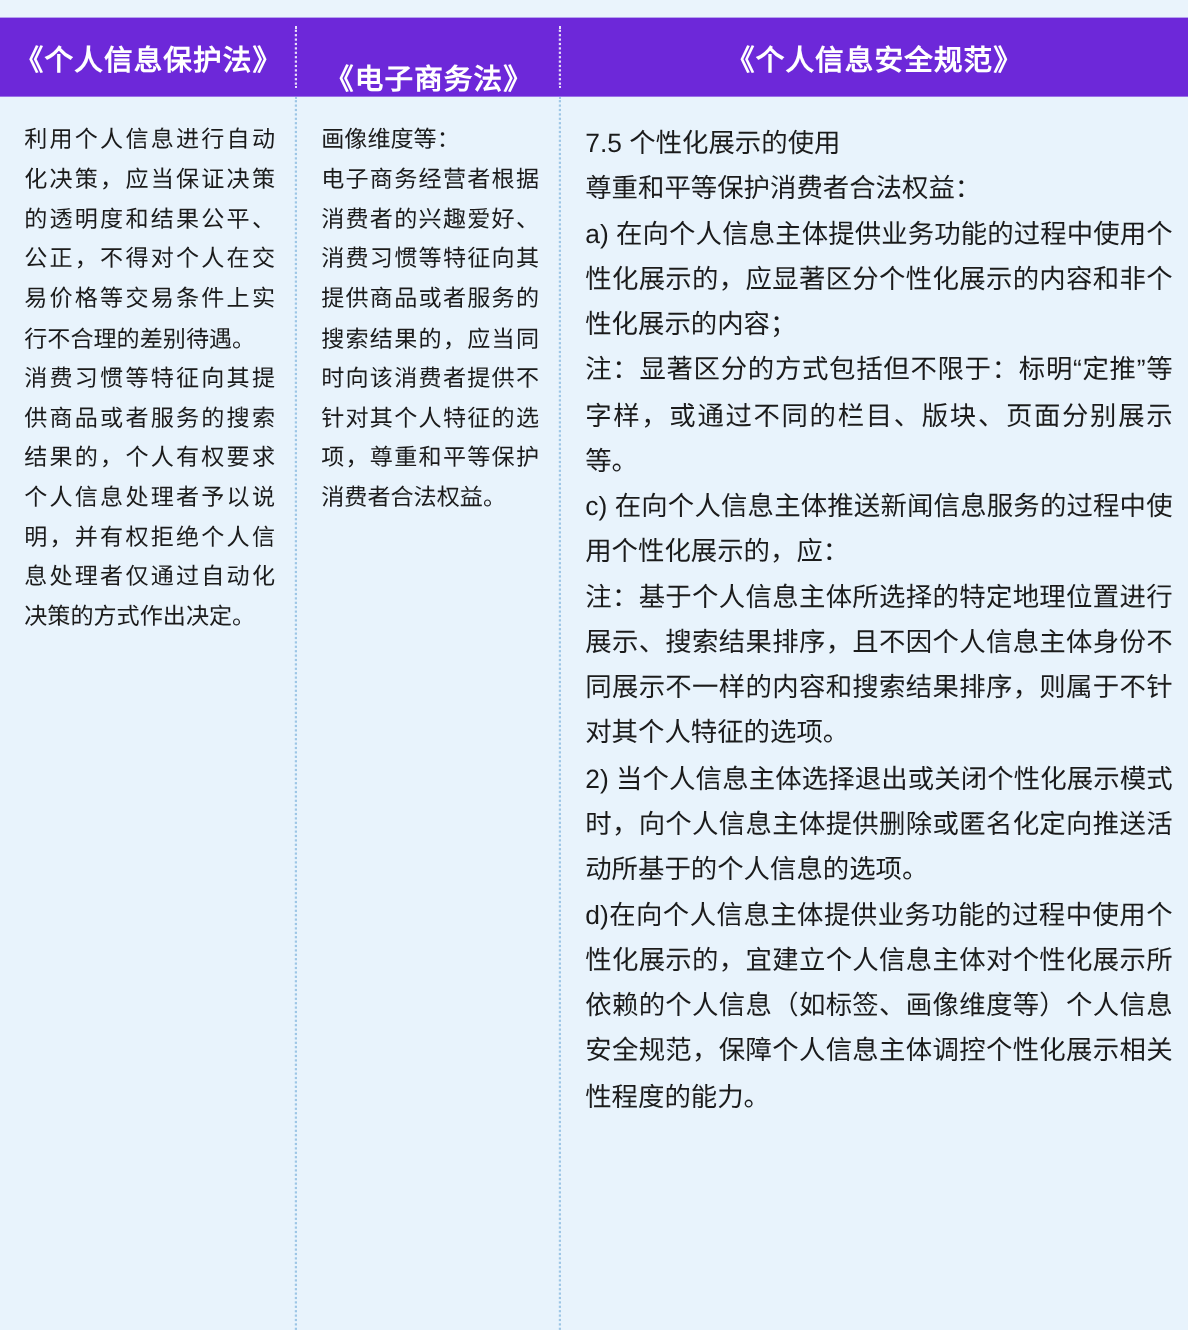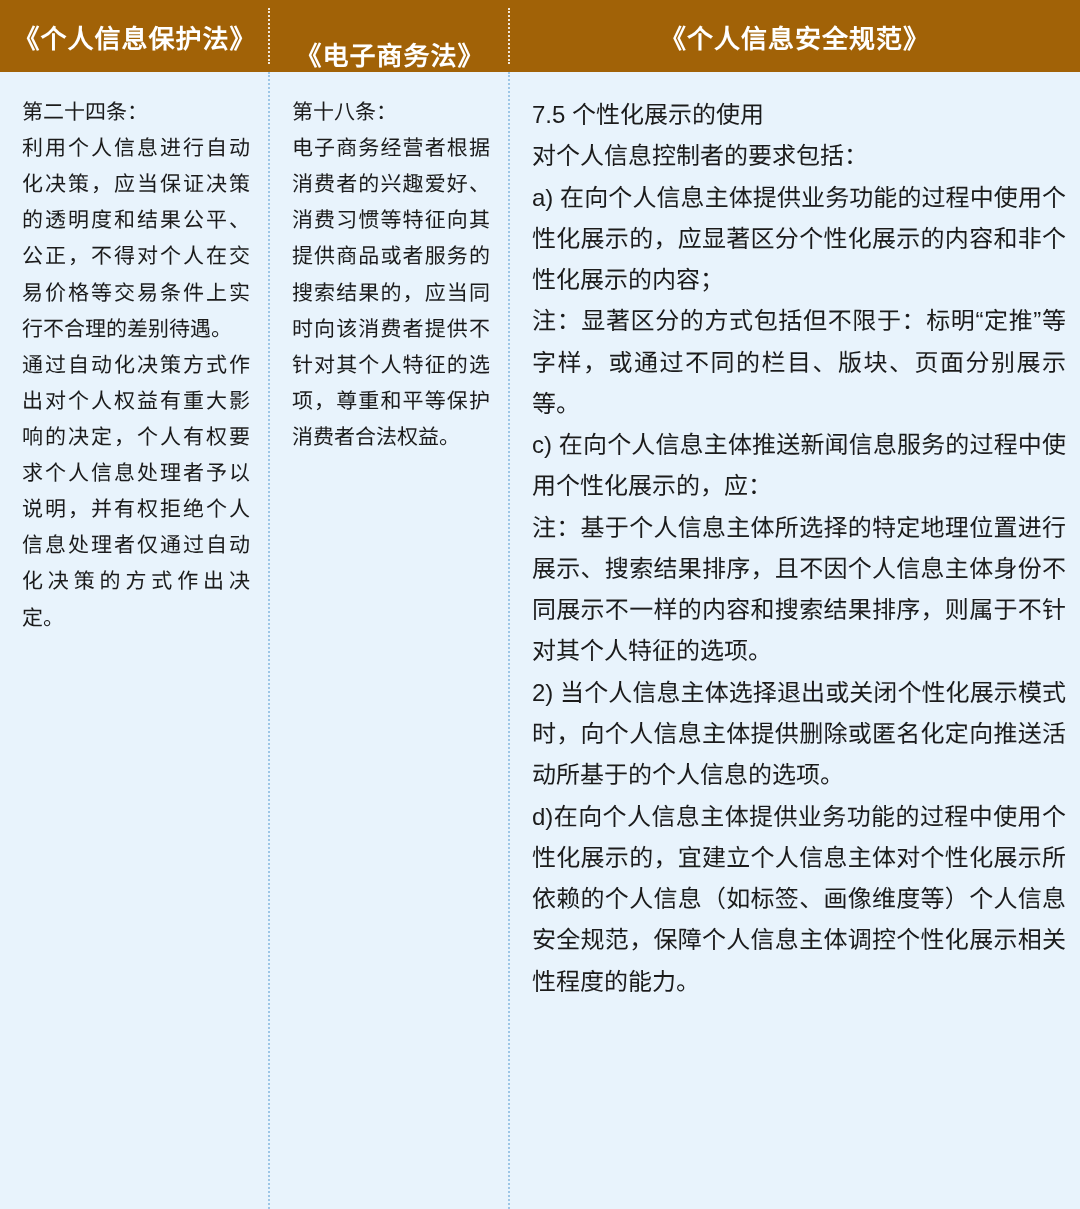--- a/index.html
+++ b/index.html
@@ -19,22 +19,23 @@
     background: #eaf4fc;
     display: flex;
     flex-direction: column;
     box-sizing: border-box;
   }
   
   .header-row {
     display: flex;
     height: 72px;
     flex: 0 0 72px;
-    background: #a16207;
+    background: #6d28d9;
     color: #ffffff;
+    margin-top: 16px;
   }
   .header-cell {
     display: flex;
     align-items: center;
     justify-content: center;
     font-size: 26px;
     font-weight: bold;
     letter-spacing: 1px;
     box-sizing: border-box;
     position: relative;
@@ -100,33 +101,32 @@
       <span>《电子商务法》</span>
     </div>
     <div class="header-cell col3">
       <span>《个人信息安全规范》</span>
     </div>
   </div>
 
   <div class="body-row">
 
     <div class="body-cell col1">
-      <p class="para">第二十四条：</p>
       <p class="para">利用个人信息进行自动化决策，应当保证决策的透明度和结果公平、公正，不得对个人在交易价格等交易条件上实行不合理的差别待遇。</p>
-      <p class="para">通过自动化决策方式作出对个人权益有重大影响的决定，个人有权要求个人信息处理者予以说明，并有权拒绝个人信息处理者仅通过自动化决策的方式作出决定。</p>
+      <p class="para">消费习惯等特征向其提供商品或者服务的搜索结果的，个人有权要求个人信息处理者予以说明，并有权拒绝个人信息处理者仅通过自动化决策的方式作出决定。</p>
     </div>
 
     <div class="body-cell col2">
-      <p class="para">第十八条：</p>
+      <p class="para">画像维度等：</p>
       <p class="para">电子商务经营者根据消费者的兴趣爱好、消费习惯等特征向其提供商品或者服务的搜索结果的，应当同时向该消费者提供不针对其个人特征的选项，尊重和平等保护消费者合法权益。</p>
     </div>
 
     <div class="body-cell col3">
       <p class="para">7.5 个性化展示的使用</p>
-      <p class="para">对个人信息控制者的要求包括：</p>
+      <p class="para">尊重和平等保护消费者合法权益：</p>
       <p class="para">a) 在向个人信息主体提供业务功能的过程中使用个性化展示的，应显著区分个性化展示的内容和非个性化展示的内容；</p>
       <p class="para">注：显著区分的方式包括但不限于：标明“定推”等字样，或通过不同的栏目、版块、页面分别展示等。</p>
       <p class="para">c) 在向个人信息主体推送新闻信息服务的过程中使用个性化展示的，应：</p>
       <p class="para">注：基于个人信息主体所选择的特定地理位置进行展示、搜索结果排序，且不因个人信息主体身份不同展示不一样的内容和搜索结果排序，则属于不针对其个人特征的选项。</p>
       <p class="para">2) 当个人信息主体选择退出或关闭个性化展示模式时，向个人信息主体提供删除或匿名化定向推送活动所基于的个人信息的选项。</p>
       <p class="para">d)在向个人信息主体提供业务功能的过程中使用个性化展示的，宜建立个人信息主体对个性化展示所依赖的个人信息（如标签、画像维度等）个人信息安全规范，保障个人信息主体调控个性化展示相关性程度的能力。</p>
     </div>
 
   </div>
 </div>

